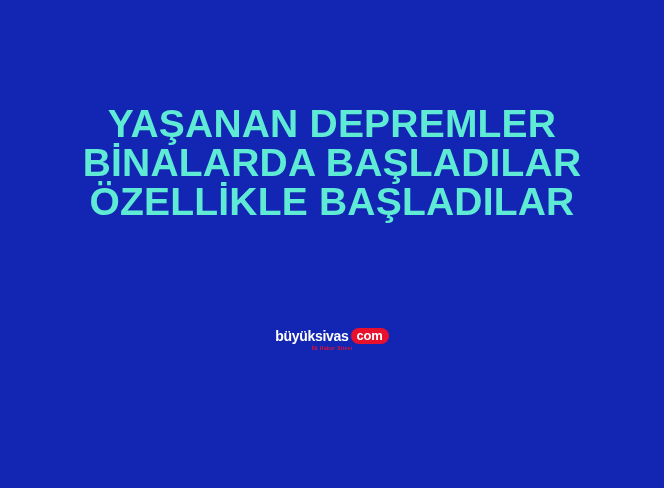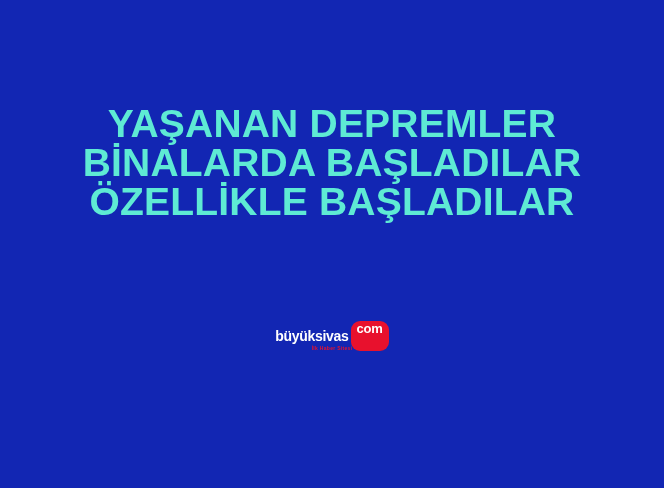--- a/index.html
+++ b/index.html
@@ -58,21 +58,21 @@
     font-weight: bold;
     font-size: 14px;
     line-height: 14px;
     letter-spacing: -0.3px;
     white-space: nowrap;
   }
   .logo-badge {
     margin-left: 2px;
     background: #e8112d;
     border-radius: 9px;
-    padding: 1px 6px 16px 6px;
+    padding: 1px 6px 2px 6px;
     color: #ffffff;
     font-family: "Liberation Sans", sans-serif;
     font-weight: bold;
     font-size: 13px;
     line-height: 13px;
     letter-spacing: -0.2px;
     white-space: nowrap;
   }
   .logo-tagline {
     margin-top: 1px;

